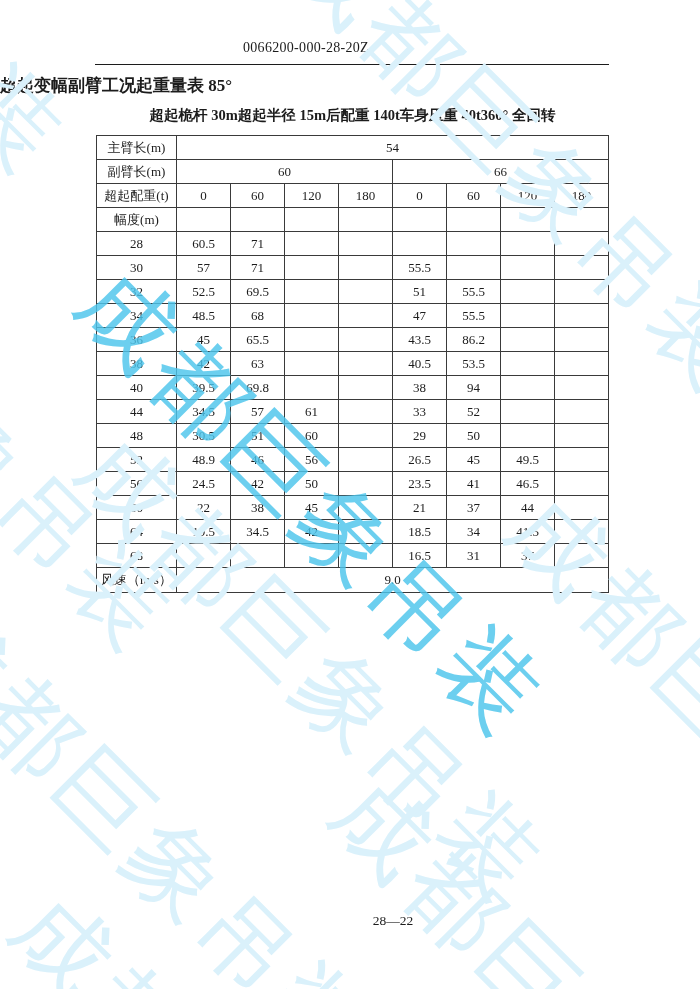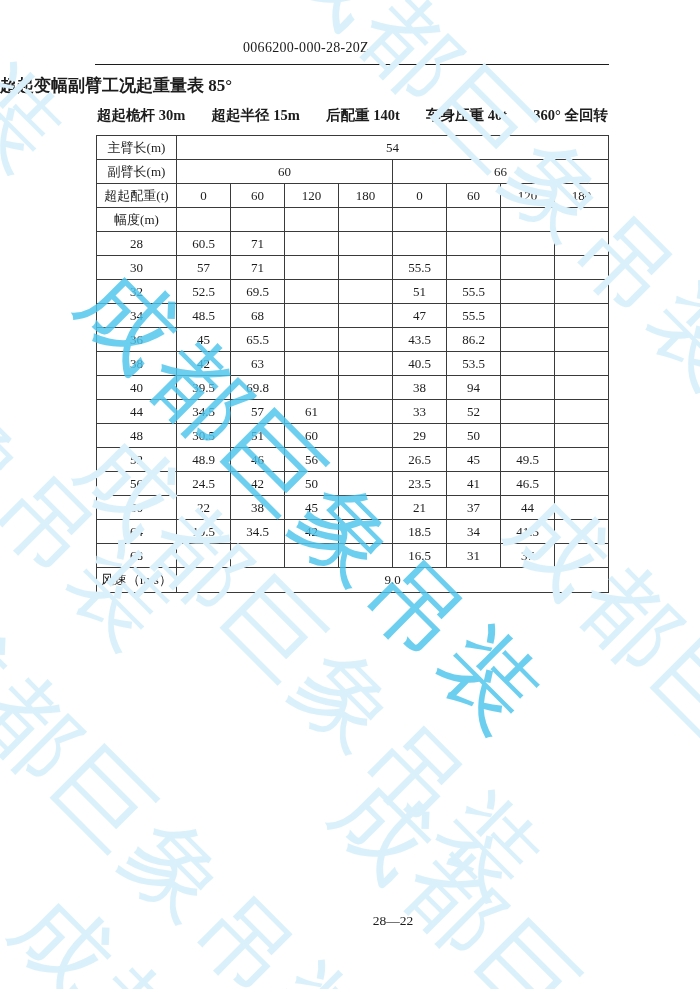--- a/index.html
+++ b/index.html
@@ -20,21 +20,21 @@
   .head-rule{
     position:absolute;top:64px;left:95px;width:514px;height:0;
     border-top:1.6px solid #1c1c1c;
   }
   .doc-title{
     position:absolute;top:74px;left:0;width:700px;
     text-align:left;font-size:17px;font-weight:bold;
   }
   .param-row{
     position:absolute;top:106px;left:97px;width:511px;
-    display:flex;justify-content:space-between;
+    display:flex;justify-content:center;
     font-size:14.5px;font-weight:bold;white-space:nowrap;
   }
   
   table.load-chart{
     position:absolute;top:135px;left:96px;
     border-collapse:collapse;table-layout:fixed;
     font-size:13px;
   }
   table.load-chart td{
     border:1px solid #3a3a3a;

